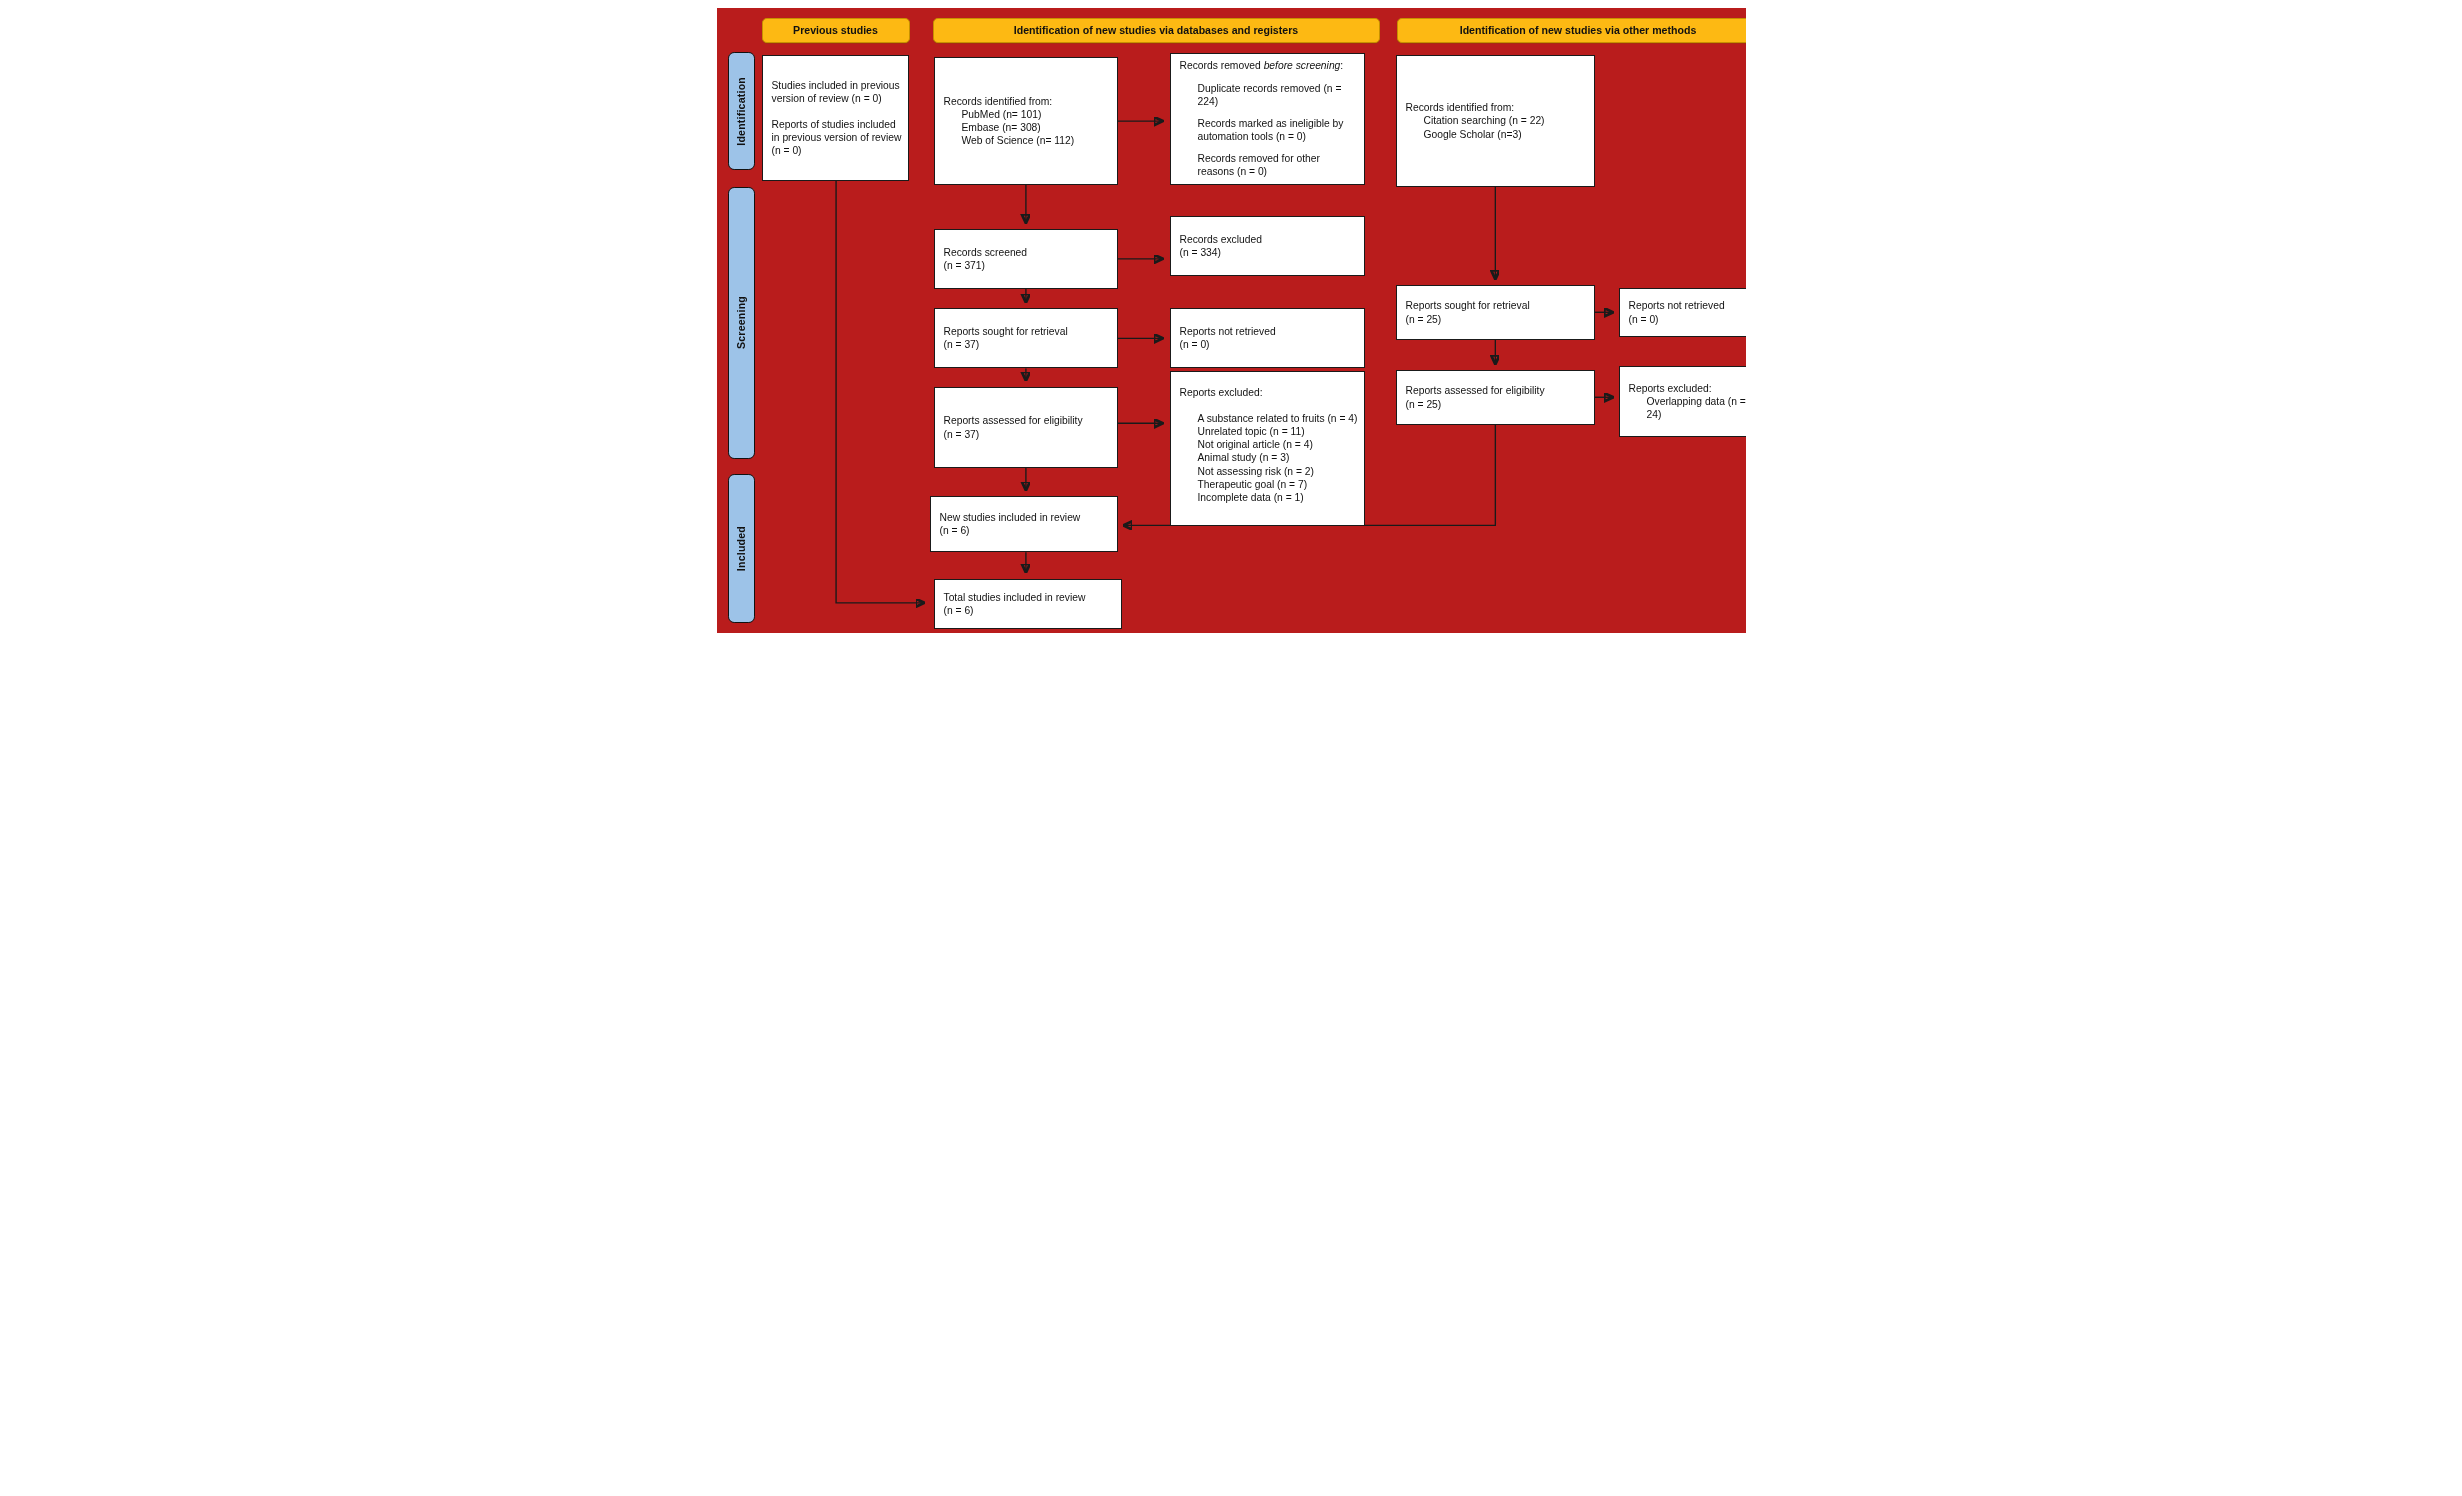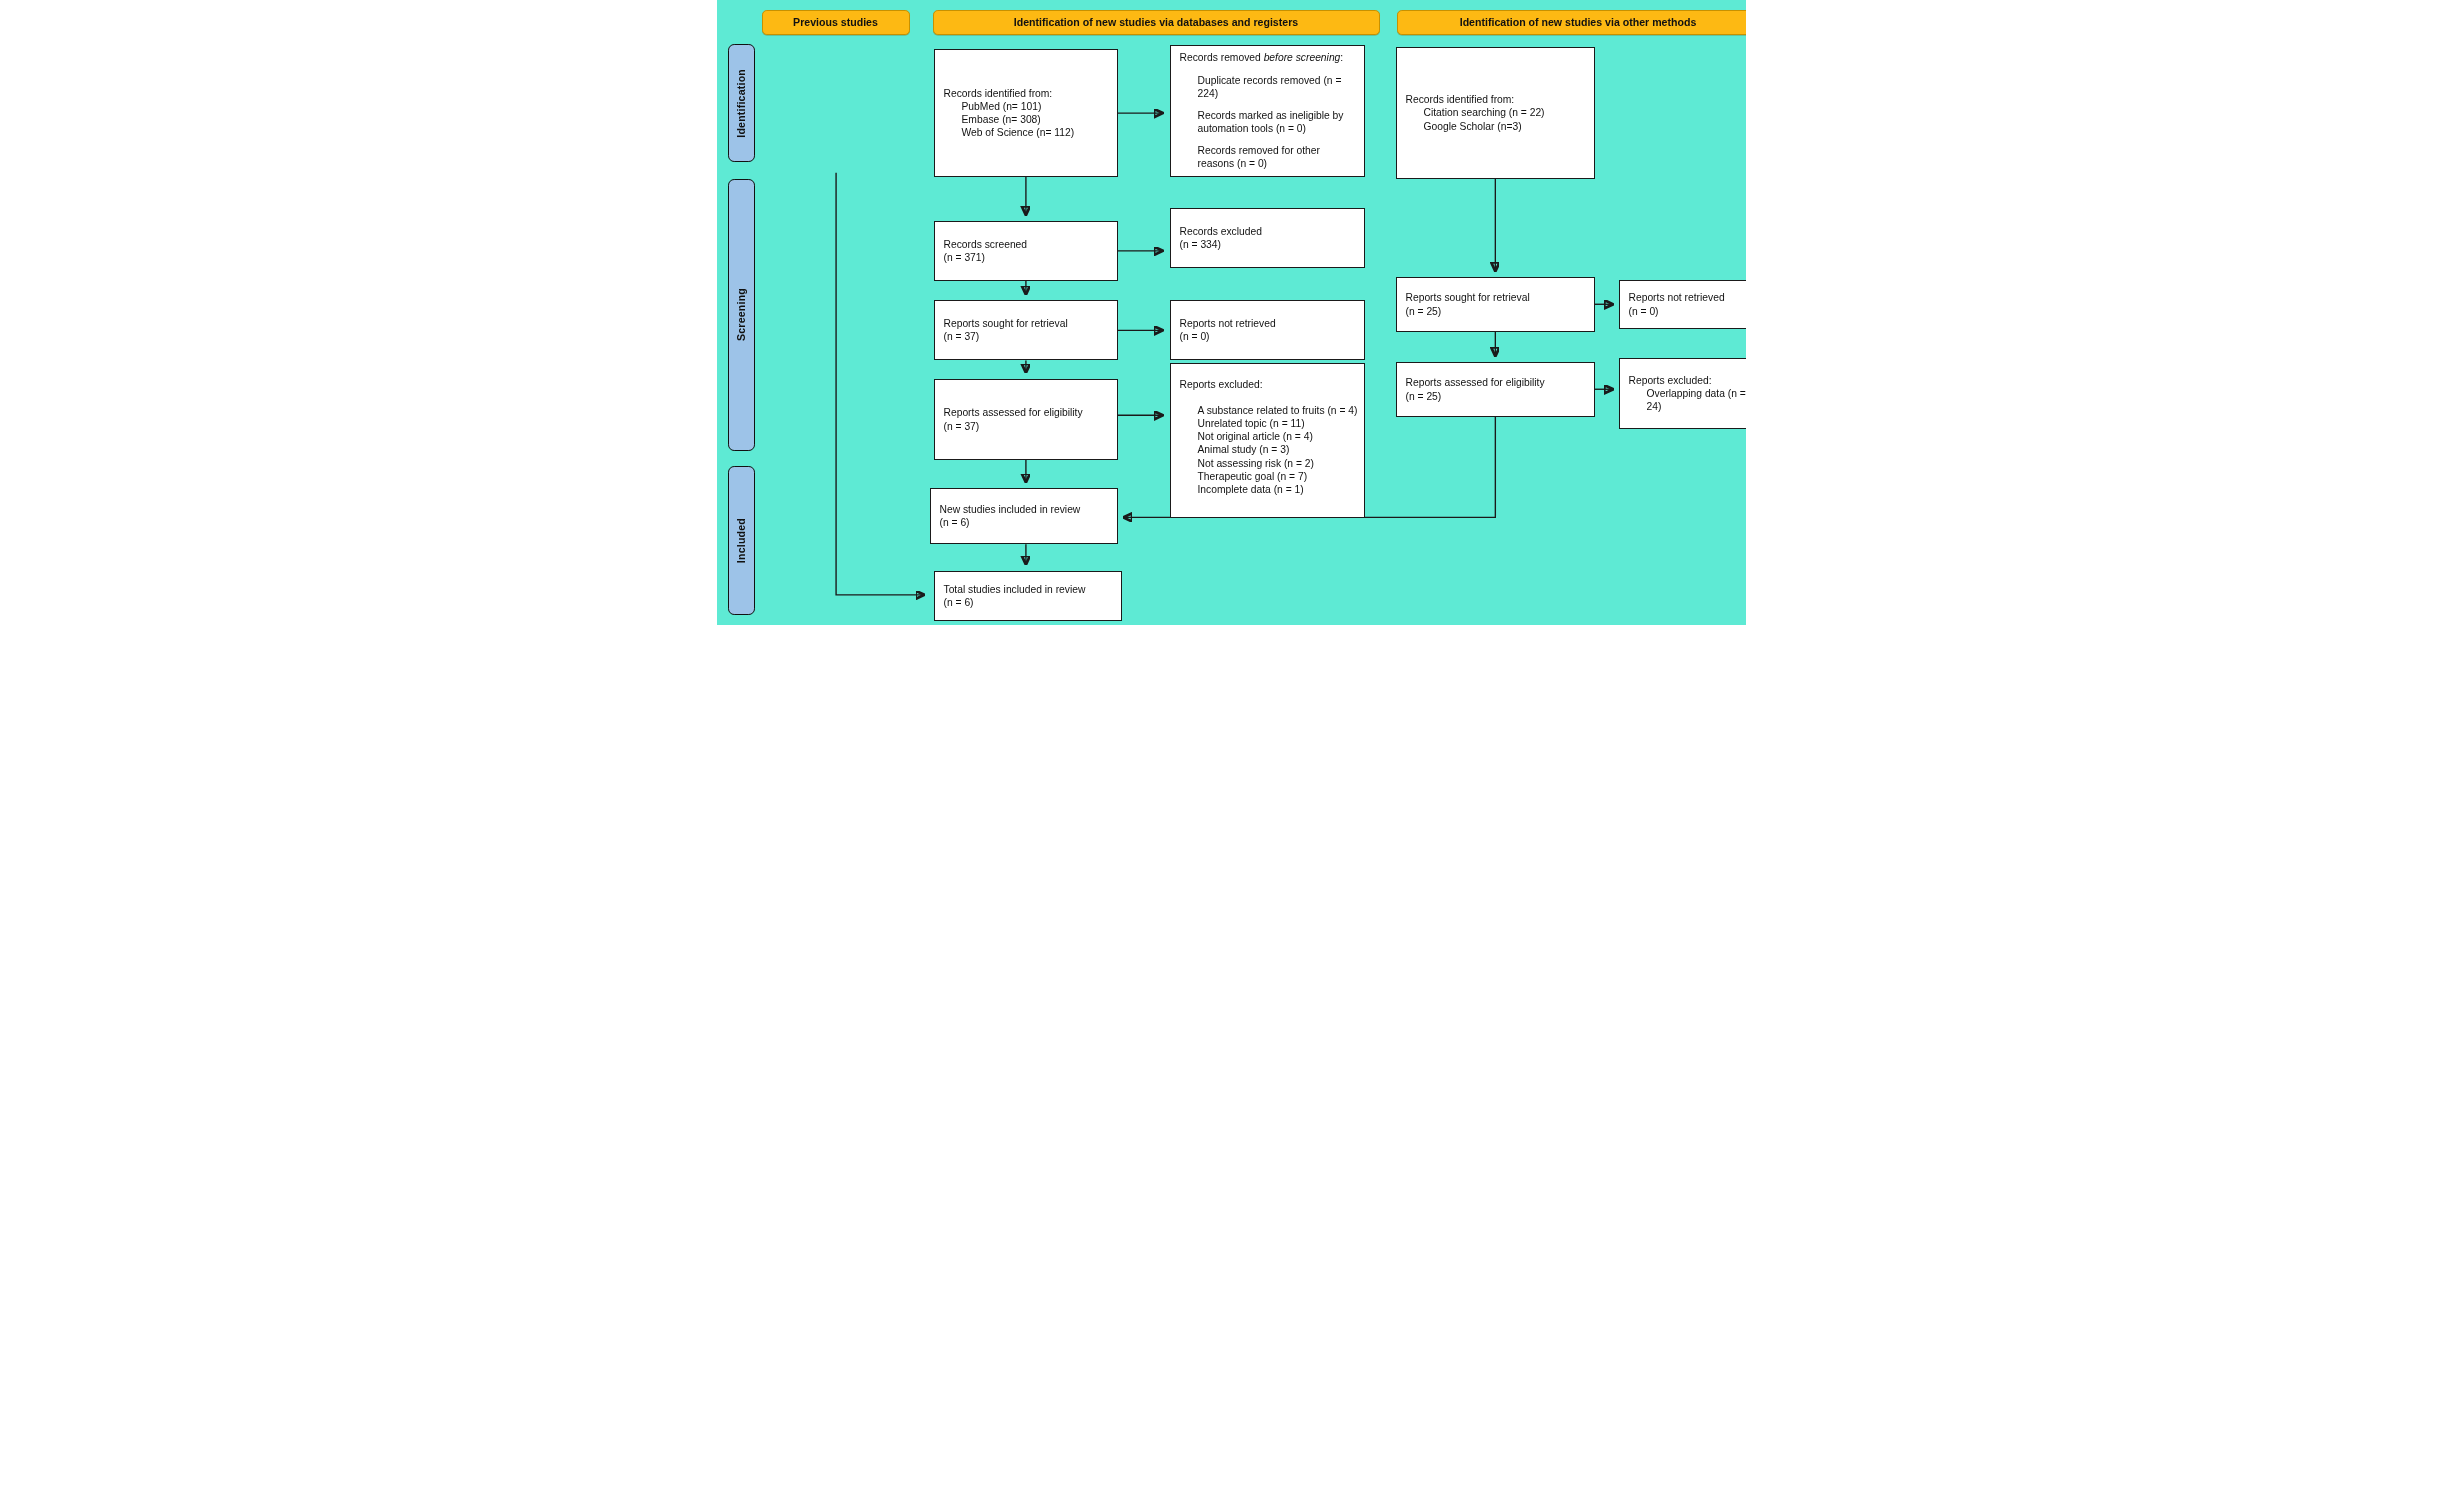--- a/index.html
+++ b/index.html
@@ -1,17 +1,17 @@
 <!DOCTYPE html>
 <html style="font-size:11px"><head>
 <meta charset="utf-8">
 <style>
   html,body{margin:0;padding:0;background:#ffffff;}
   body{font-family:"Liberation Sans",sans-serif;color:#111;}
-  .canvas{position:relative;width:1029px;height:625px;margin:0 auto;background:#5eead4;overflow:hidden;}
+  .canvas{position:relative;width:1029px;height:625px;margin:8px auto;background:#b91c1c;overflow:hidden;}
   .hdr{position:absolute;box-sizing:border-box;background:#FDB913;border:1.4px solid #C79100;border-radius:4.8px;
        display:flex;align-items:center;justify-content:center;font-weight:bold;font-size:10.6px;text-align:center;
        box-shadow:0 0.7px 0 rgba(120,90,0,.35);}
   .side{position:absolute;box-sizing:border-box;background:#9DC3E8;border:1.7px solid #111;border-radius:6.2px;
         display:flex;align-items:center;justify-content:center;}
   .side span{writing-mode:vertical-rl;transform:rotate(180deg);font-weight:bold;font-size:10.6px;letter-spacing:0.2px;}
   .box{position:absolute;box-sizing:border-box;background:#ffffff;border:1.7px solid #1a1a1a;
        display:flex;flex-direction:column;justify-content:center;align-items:flex-start;
        font-size:10.3px;line-height:1.28;padding:5.5px 5.5px 5.5px 9px;}
   .box .indent{margin-left:18px;}
@@ -62,20 +62,24 @@
     <line x1="450" y1="670" x2="450" y2="702" marker-end="url(#ah)"></line>
     <line x1="450" y1="794" x2="450" y2="822" marker-end="url(#ah)"></line>
     <line x1="1135" y1="260" x2="1135" y2="394" marker-end="url(#ah)"></line>
     <line x1="1280" y1="444" x2="1305" y2="444" marker-end="url(#ah)"></line>
     <line x1="1135" y1="484" x2="1135" y2="518" marker-end="url(#ah)"></line>
     <line x1="1280" y1="568" x2="1305" y2="568" marker-end="url(#ah)"></line>
     <path d="M1135,608 L1135,755 L594,755" marker-end="url(#ah)"></path>
     <path d="M173,252 L173,868 L300,868" marker-end="url(#ah)"></path>
   </svg>
 
+  <div class="box" style="left:45px;top:47px;width:147px;height:126px;">
+    <div class="para">Studies included in previous version of review (n = 0)</div>
+    <div class="para">Reports of studies included in previous version of review (n = 0)</div>
+  </div>
 
   <div class="box" style="left:217px;top:49px;width:184px;height:128px;">
     <div>Records identified from:</div>
     <div class="indent">PubMed (n= 101)</div>
     <div class="indent">Embase (n= 308)</div>
     <div class="indent">Web of Science (n= 112)</div>
   </div>
 
   <div class="box" style="left:453px;top:45px;width:195px;height:132px;gap:9px;">
     <div>

